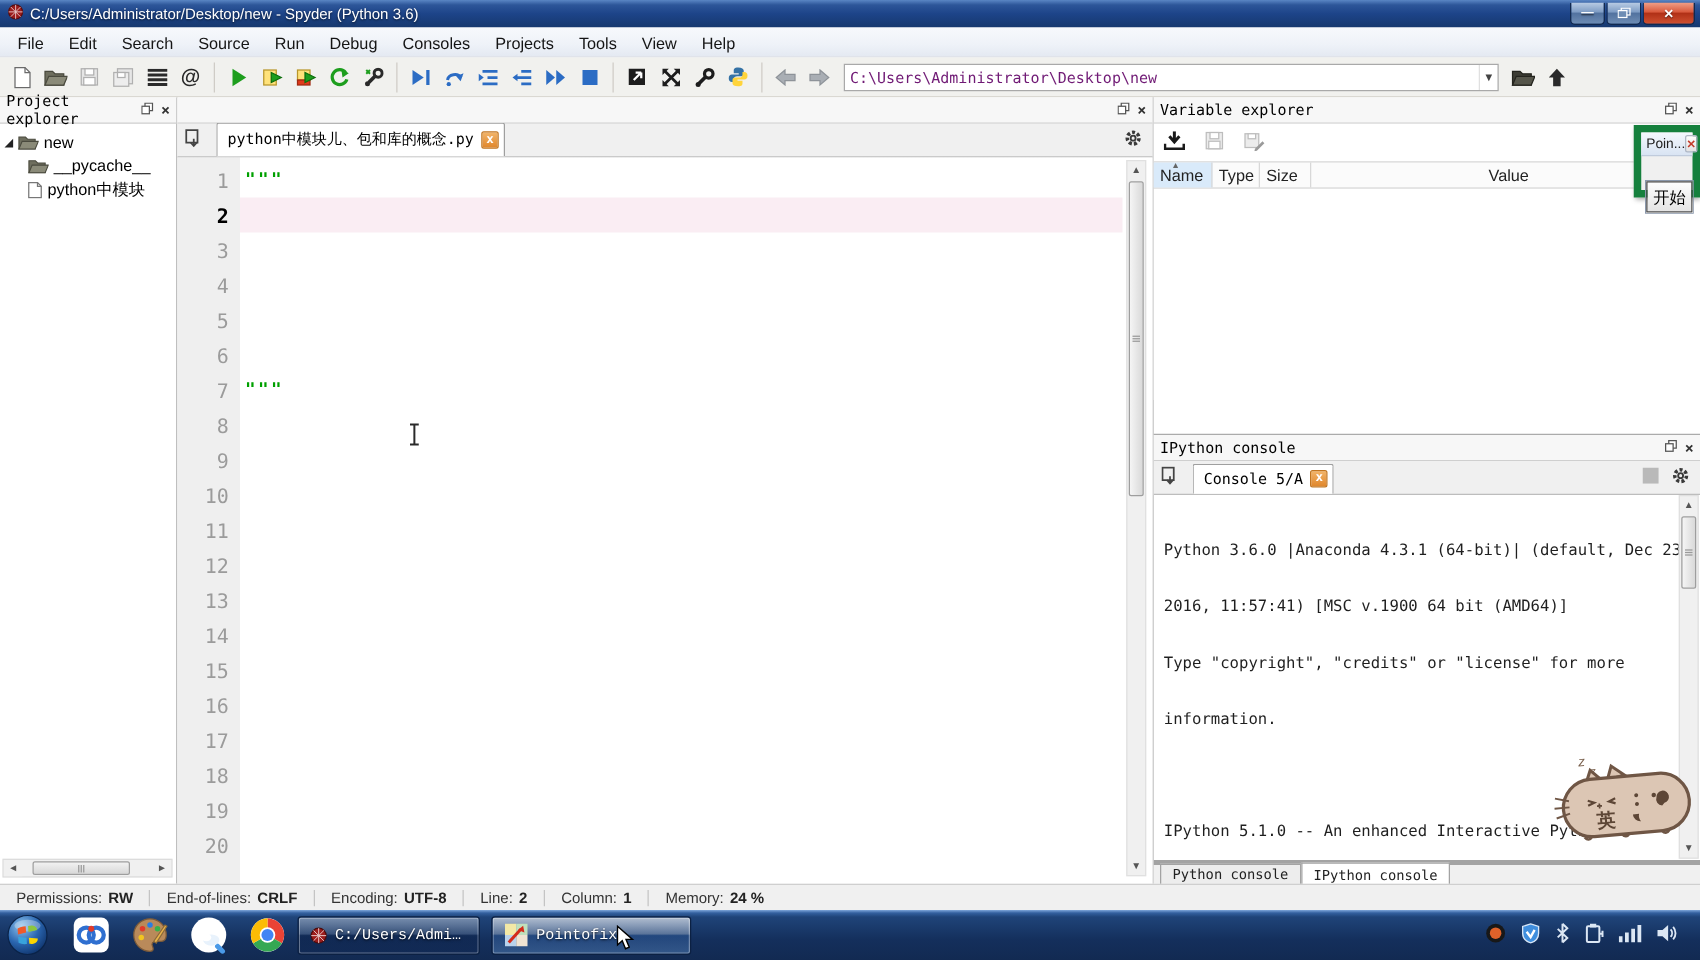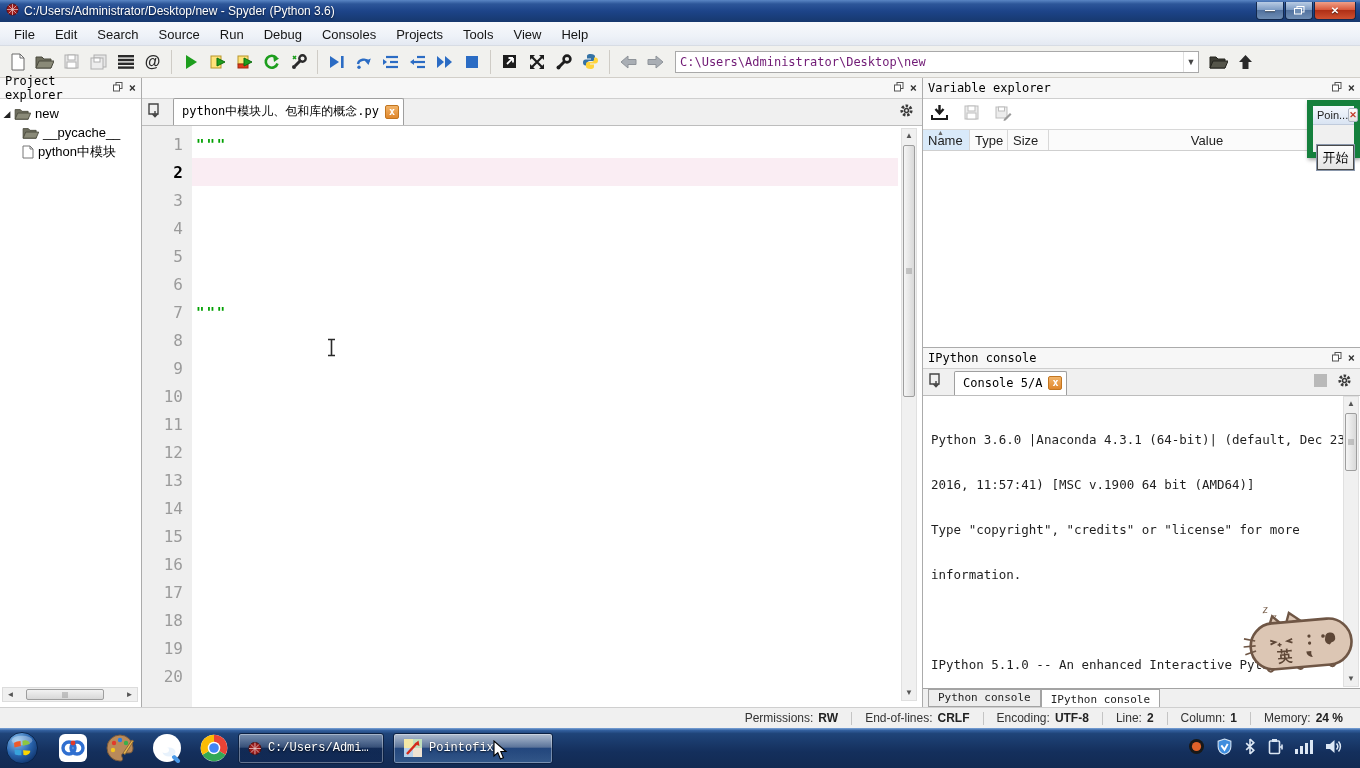--- a/index.html
+++ b/index.html
@@ -99,31 +99,31 @@
   border-radius:2px; color:#c23a2a; font-size:9px; font-weight:bold; text-align:center; line-height:12px; }
 .pf-body { display:flex; padding:20px 0 0 4px; }
 .pf-btn { width:44px; height:25px; background:linear-gradient(#fdfdfd,#e4e4e4); border:1px solid #4a4a4a;
   box-shadow:0 0 0 1px #8a97ab; display:flex; align-items:center; justify-content:center; font-size:13px; color:#000; }
 
 
 #console { position:absolute; left:0; top:270px; width:437px; height:359px; }
 .con-body { position:absolute; left:0; top:48px; right:17px; bottom:19px; overflow:hidden; padding:6px 0 0 8px;
   font:12.5px/15px "DejaVu Sans Mono", monospace; color:#1f1f1f; white-space:pre; }
 .cline { min-height:15px; }
-.con-tabs { position:absolute; left:0; bottom:0; right:0; height:19px; background:#f0f0f0; border-top:1px solid #a3a3a3;
-  display:flex; align-items:flex-start; padding-left:5px; }
+.con-tabs { position:absolute; left:0; bottom:0; right:0; height:19px; background:#f0f0f0; border-top:4px solid #a3a3a3;
+  display:flex; align-items:center; padding-left:5px; }
 .ctab { font:11px "DejaVu Sans Mono", monospace; border:1px solid #a3a3a3; padding:1px 9px 2px 9px; background:#ededed; color:#222; }
 .ctab.active { background:#fff; padding-top:3px; border-bottom-color:#fff; }
 
 
 #sticker { position:absolute; left:1243px; top:596px; width:115px; height:82px; z-index:50; }
 
 
 .statusbar { position:absolute; left:0; top:707px; width:1360px; height:21px; background:#f0f0f0; border-top:1px solid #cfcfcf;
-  display:flex; align-items:center; justify-content:flex-end; color:#333; font-size:12px; padding-right:4px; }
+  display:flex; align-items:center; color:#333; font-size:12px; padding-right:4px; }
 .sitem { display:flex; align-items:center; padding:0 13px; white-space:nowrap; }
 .sitem b { margin-left:5px; color:#222; }
 .ssep { width:1px; height:13px; background:#c4c4c4; }
 
 
 .taskbar { position:absolute; left:0; top:728px; width:1360px; height:40px;
   background:linear-gradient(180deg,#7ea6da 0%,#33609f 6%,#1f4479 14%,#142f5c 60%,#122a52 100%);
   display:flex; align-items:center;font-family:Liberation Mono, monospace; }
 .orb { width:38px; height:38px; margin-left:3px; display:flex; align-items:center; justify-content:center; }
 .ticon { width:30px; height:30px; margin-left:17px; display:flex; align-items:center; justify-content:center; }

